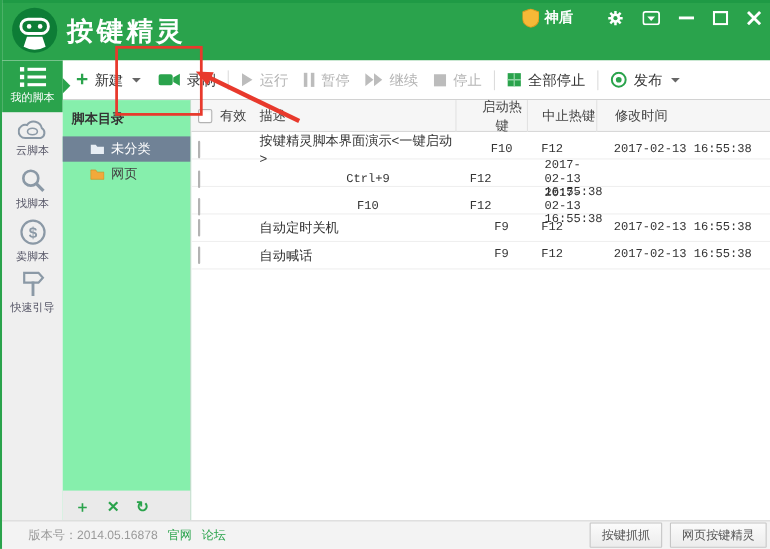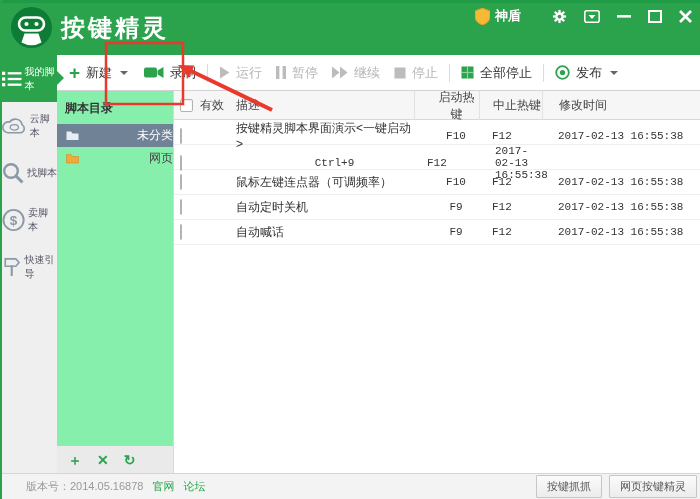--- a/index.html
+++ b/index.html
@@ -27,35 +27,35 @@
     cursor:pointer; padding:4px 2px; white-space:nowrap; }
   .tbtn.disabled { color:#b5b5b5; }
   .tsep { width:1px; height:18px; background:#dcdcdc; margin:0 9px; }
   .gap12 { width:12px; } .gap10 { width:10px; }
   .caret { width:0; height:0; border-left:4px solid transparent; border-right:4px solid transparent;
     border-top:4px solid #666; margin-left:2px; }
   .plus-ico { color:#2aa34c; font-size:19px; font-weight:bold; line-height:14px; }
 
   
   #sidebar { position:absolute; left:0; top:55px; width:55px; height:418px; background:#efefef; }
-  .nav-item { height:47px; display:flex; flex-direction:row; align-items:center;
+  .nav-item { height:47px; display:flex; flex-direction:column; align-items:center;
     justify-content:center; gap:3px; cursor:pointer; color:#5a6772; }
   .nav-item .nav-label { font-size:10px; color:#556; }
   .nav-item.active { background:#2aa34c; }
   .nav-item.active .nav-label { color:#fff; }
   #nav-arrow { position:absolute; left:55px; top:71px; width:0; height:0;
     border-top:7px solid transparent; border-bottom:7px solid transparent;
     border-left:7px solid #2aa34c; z-index:5; }
 
   
   #dirpanel { position:absolute; left:55px; top:91px; width:117px; height:382px;
     background:#86efac; border-right:1px solid #d8d8d8; }
   #dir-header { font-size:12px; font-weight:bold; color:#333; padding:9px 0 7px 8px; }
-  .dir-item { height:23px; display:flex; align-items:center; gap:6px; padding-left:9px;
-    font-size:12px; color:#444; cursor:pointer;justify-content:space-between; }
+  .dir-item { height:23px; display:flex; align-items:center; gap:6px; padding-left:25px;
+    font-size:12px; color:#444; cursor:pointer; }
   .dir-item.selected { background:#708296; color:#fff; }
   #dir-tools { position:absolute; left:0; bottom:0; width:100%; height:27px;
     background:#eaeaea; display:flex; align-items:center; gap:15px; padding-left:11px; }
   .dtool { color:#2aa34c; font-size:14px; font-weight:bold; cursor:pointer; line-height:14px; }
 
   
   #table { position:absolute; left:172px; top:91px; width:528px; height:382px; background:#fff; }
   .t-grid { display:grid; grid-template-columns:26px 36px 178px 65px 63px auto; align-items:center; }
   #t-head { height:29px; background:#f6f6f6; border-bottom:1px solid #d8d8d8;
     font-size:12px; color:#444; }
@@ -293,21 +293,20 @@
     <div class="t-row t-grid">
       <span><span class="cbx"></span></span>
       <span></span>
       <span class="mono pad-start">Ctrl+9</span>
       <span class="mono pad-abort">F12</span>
       <span class="mono pad-mod">2017-02-13 16:55:38</span>
     </div>
     <div class="t-row t-grid">
       <span><span class="cbx"></span></span>
       <span></span>
-      <span>鼠标左键连点器（可调频率）</span>
       <span class="mono pad-start">F10</span>
       <span class="mono pad-abort">F12</span>
       <span class="mono pad-mod">2017-02-13 16:55:38</span>
     </div>
     <div class="t-row t-grid">
       <span><span class="cbx"></span></span>
       <span></span>
       <span>自动定时关机</span>
       <span class="mono pad-start">F9</span>
       <span class="mono pad-abort">F12</span>

